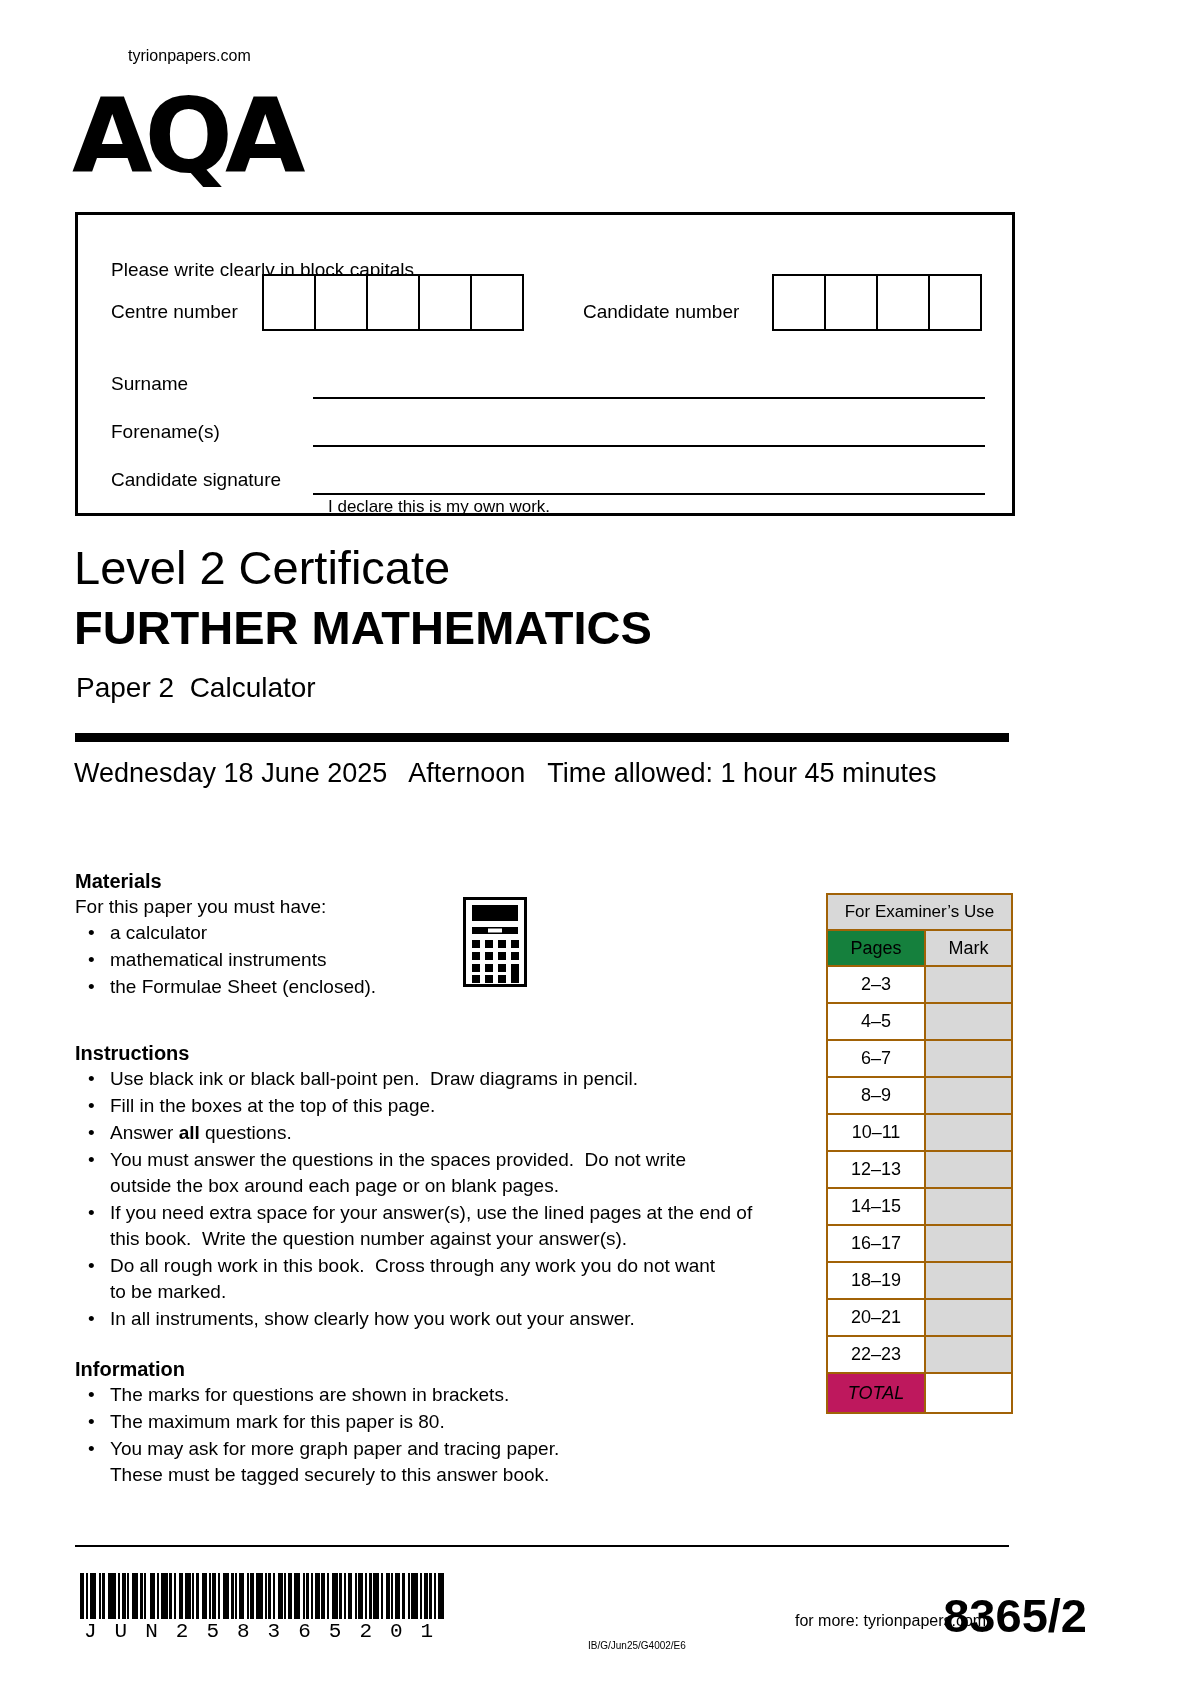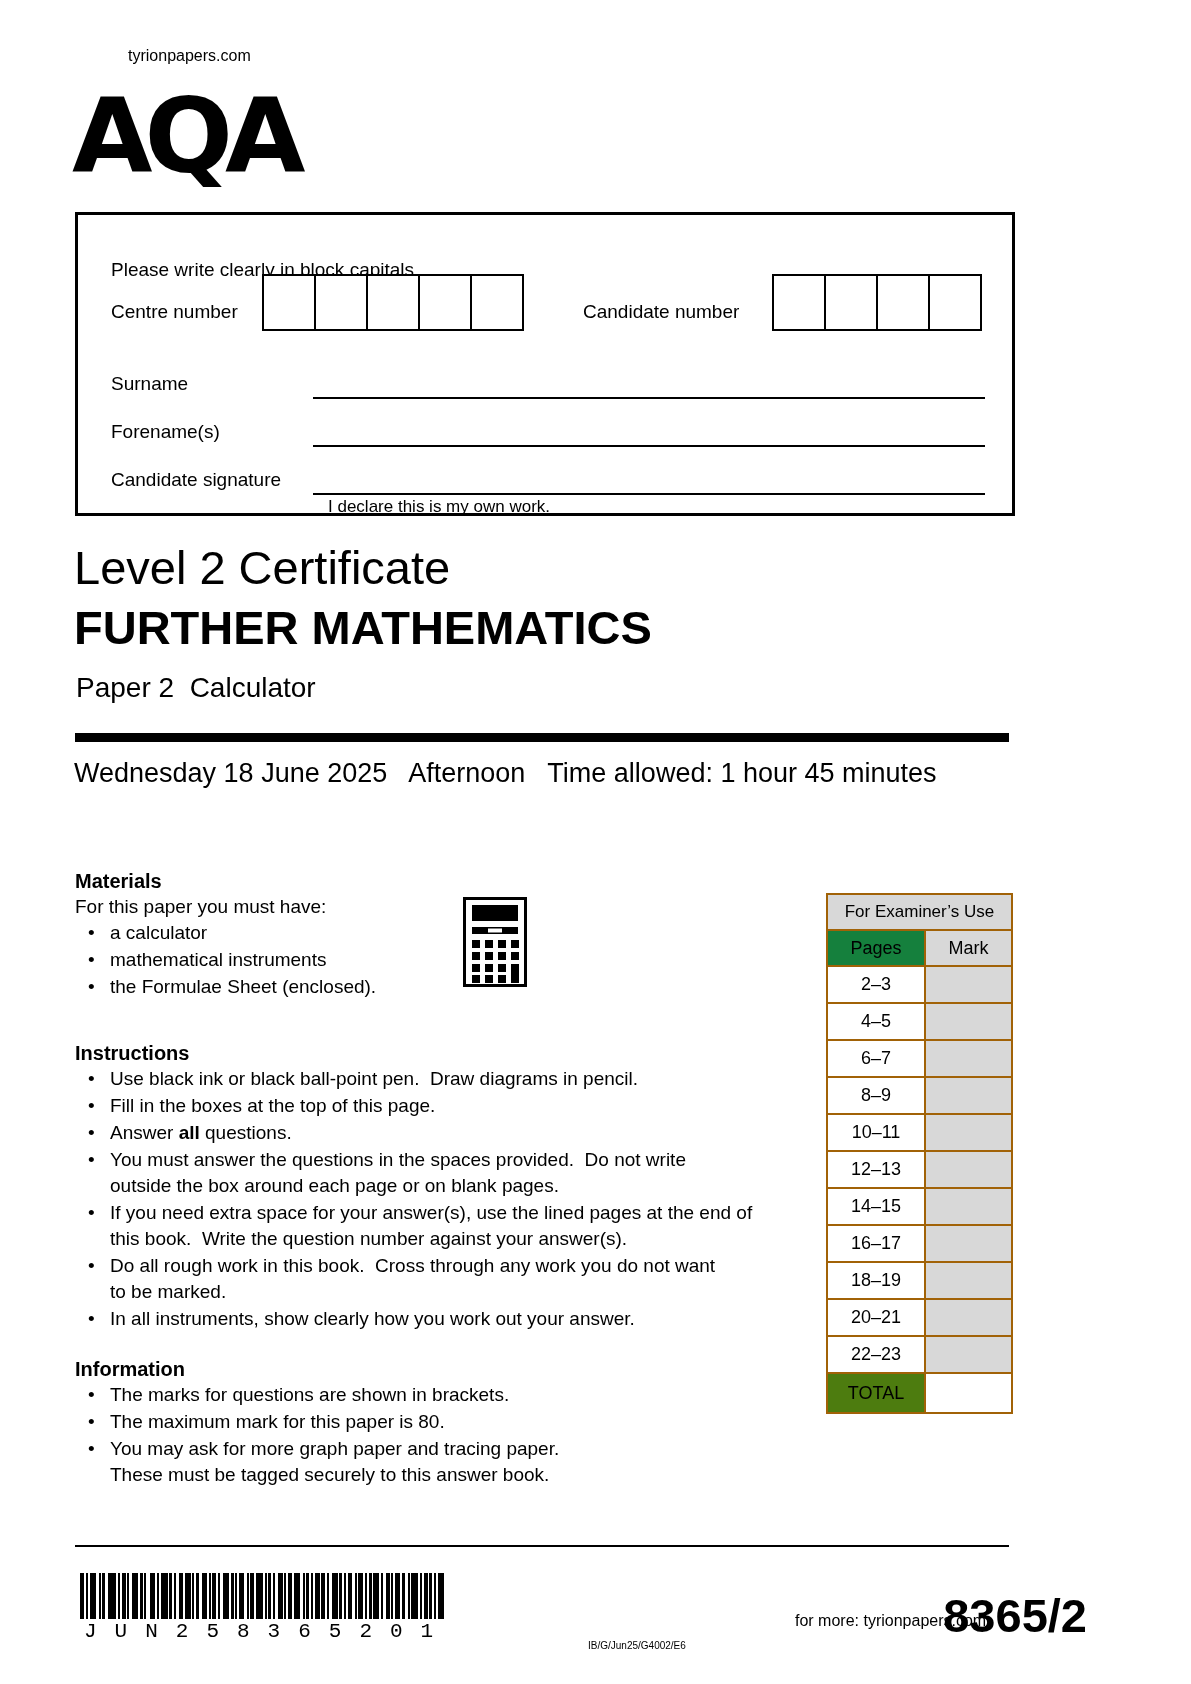--- a/index.html
+++ b/index.html
@@ -51,21 +51,21 @@
   .calc-icon{position:absolute;left:463px;top:897px;}
 
   
   .examiner{position:absolute;left:826px;top:893px;border-collapse:collapse;font-size:18px;}
   .examiner td,.examiner th{border:2px solid #a16207;text-align:center;padding:0;font-weight:normal;}
   .ex-title{height:34px;background:#d8d8d8;font-size:17px;}
   .pages-head{width:96px;height:34px;background:#15803d;}
   .mark-head{width:85px;background:#d8d8d8;}
   .pages-cell{width:96px;height:35px;background:#fff;}
   .mark-cell{width:85px;background:#d8d8d8;}
-  .total-cell{background:#4d7c0f;font-weight:bold;height:38px;}
+  .total-cell{background:#be185d;font-weight:bold;height:38px;font-style:italic;}
   .total-mark{background:#fff;}
 
   
   .thin-rule{position:absolute;left:75px;top:1545px;width:934px;height:2px;background:#000;}
   .barcode{position:absolute;left:80px;top:1573px;width:370px;height:46px;white-space:nowrap;font-size:0;}
   .barcode .bar{display:inline-block;height:46px;background:#000;vertical-align:top;}
   .barcode-label{position:absolute;left:84px;top:1620px;width:380px;
                  font-family:"Liberation Mono",monospace;font-size:21px;letter-spacing:18px;}
   .paper-ref{position:absolute;left:588px;top:1640px;font-size:10px;}
   .promo{position:absolute;left:795px;top:1612px;font-size:16px;}

